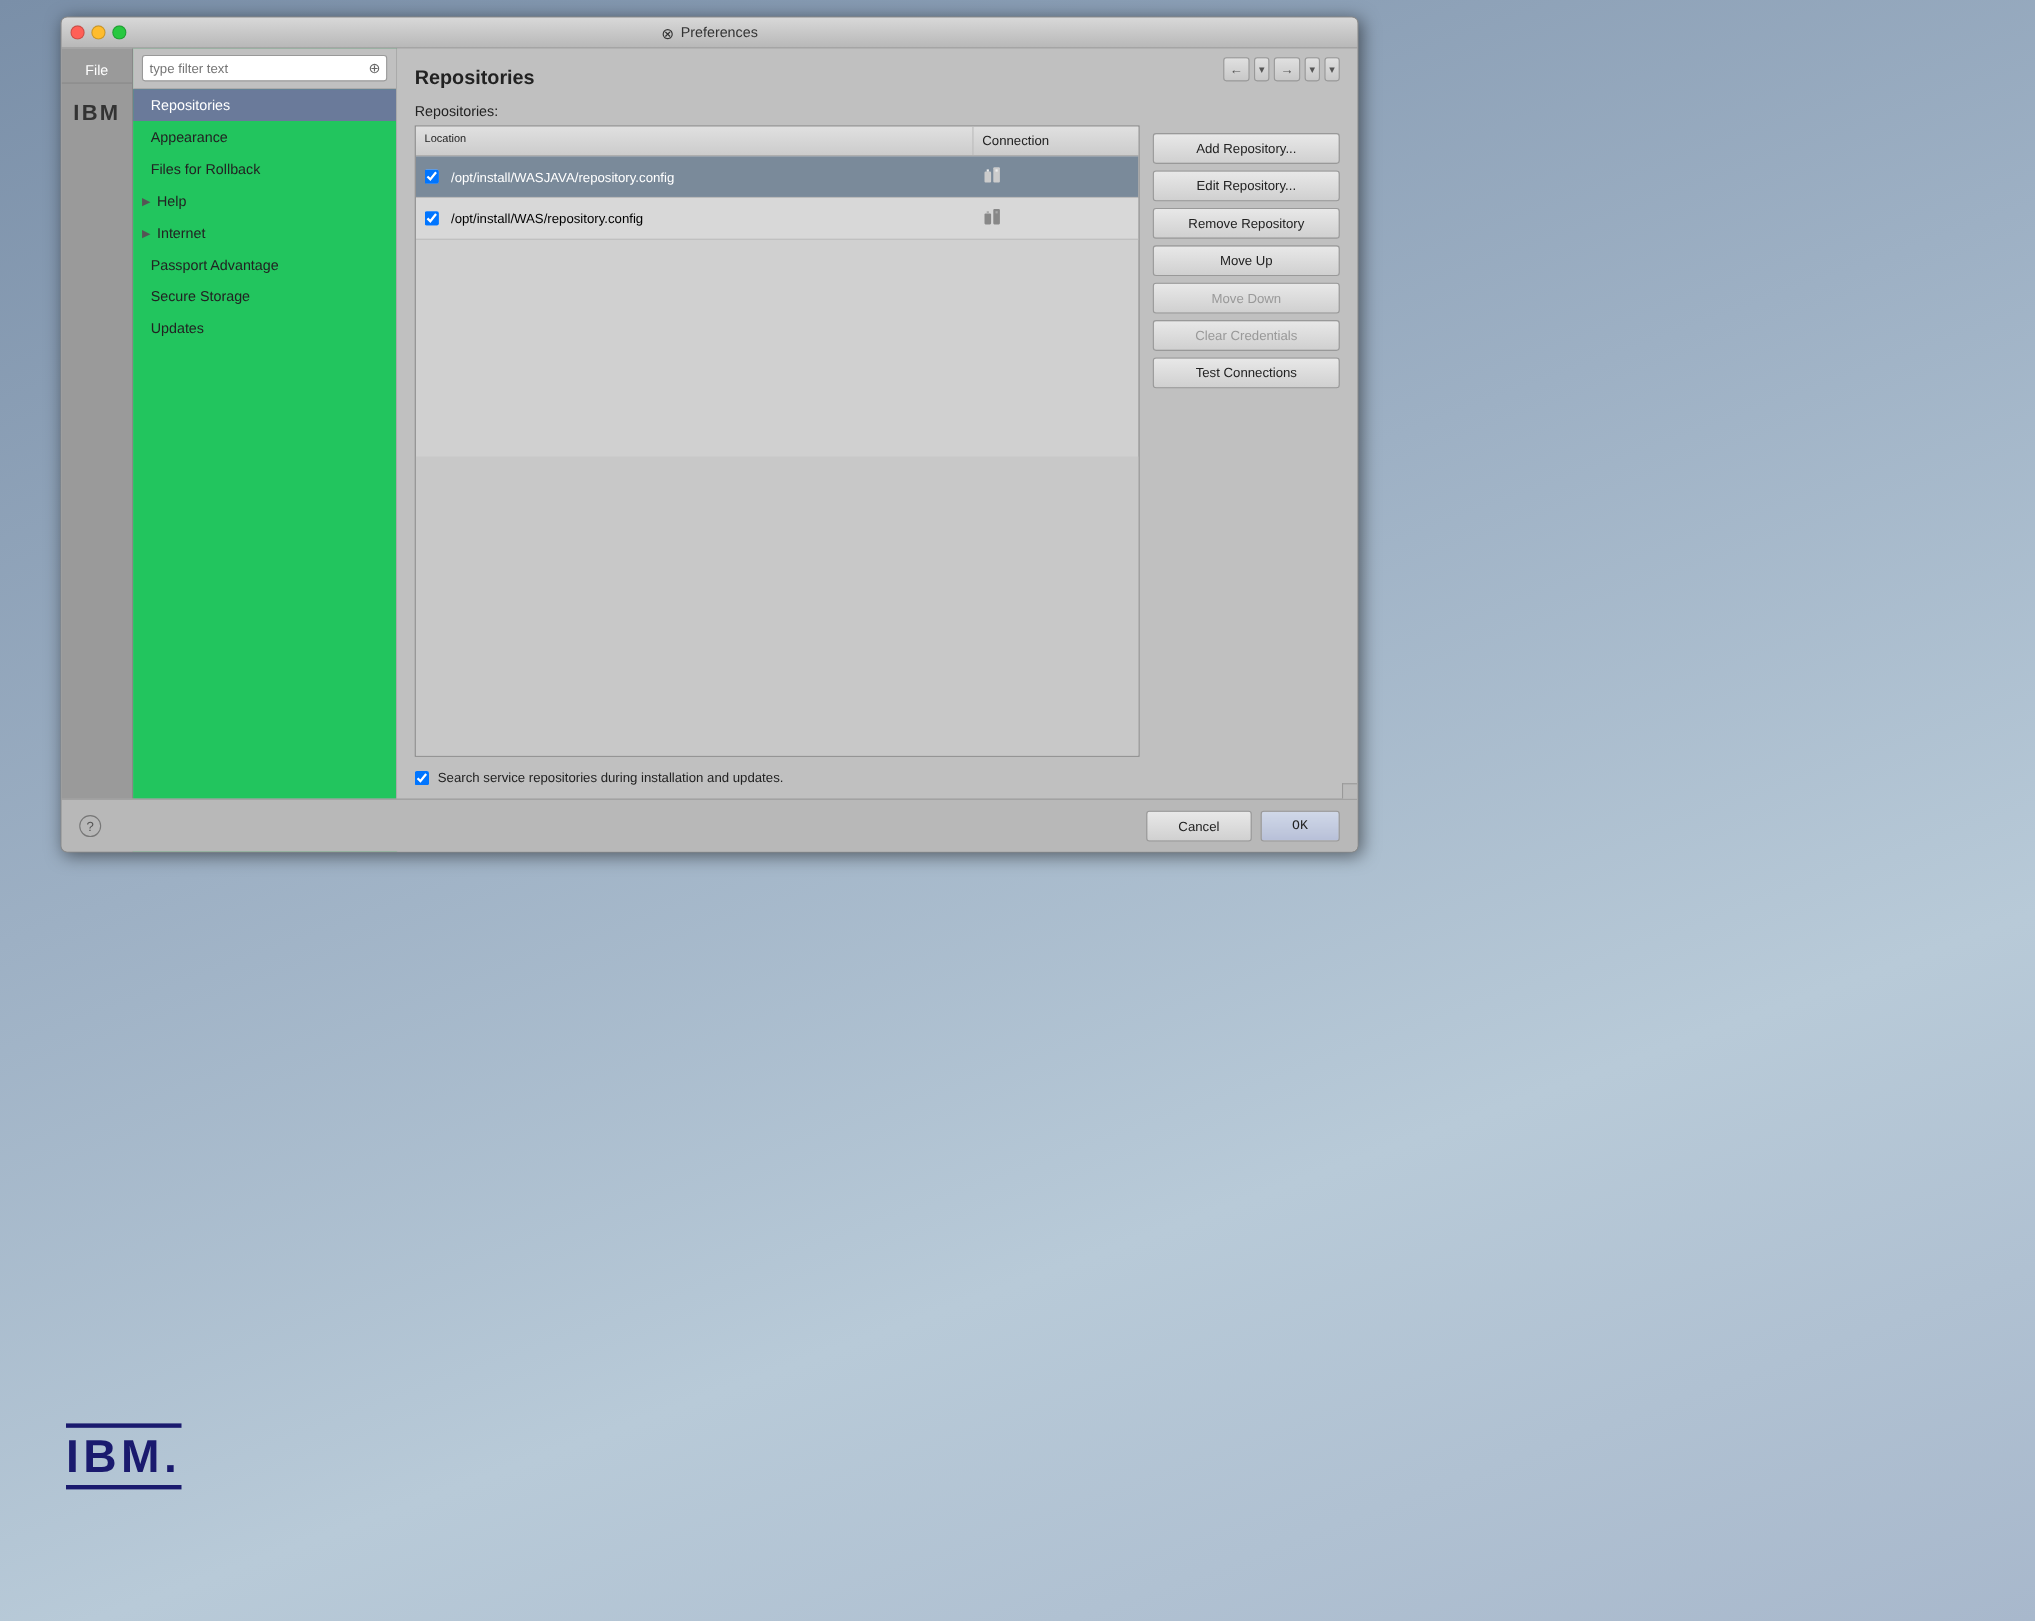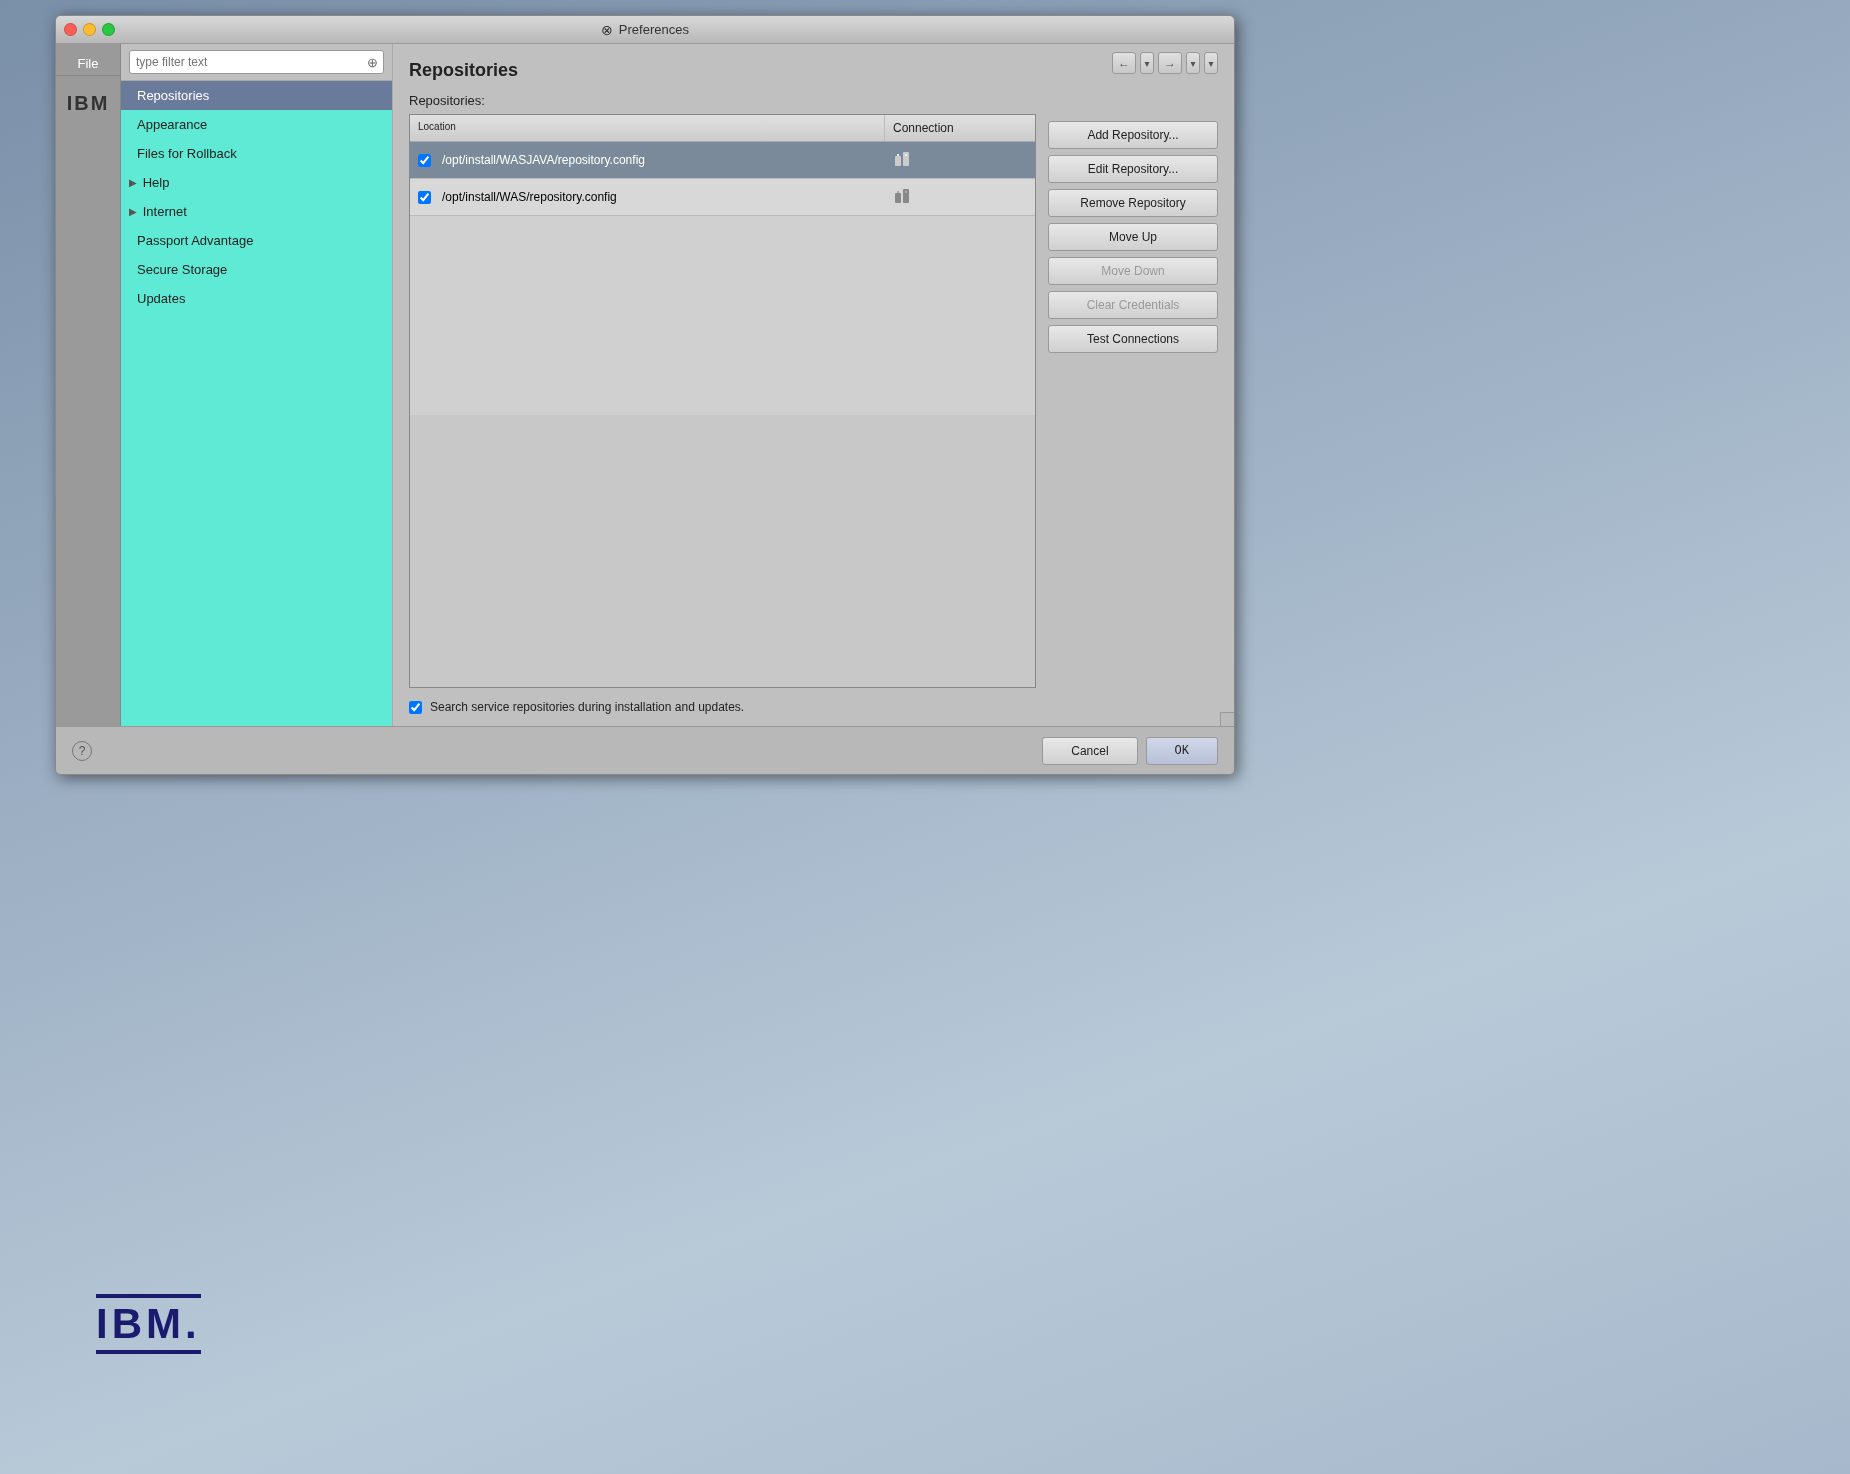--- a/index.html
+++ b/index.html
@@ -29,21 +29,20 @@
       left: 60px;
       z-index: 1;
     }
     .ibm-logo {
       font-size: 42px;
       font-weight: 900;
       color: #1a1a6e;
       letter-spacing: 4px;
       font-family: 'Arial Black', sans-serif;
       text-shadow: none;
-      margin-left: 36px;
     }
     .ibm-logo span {
       display: inline-block;
       border-bottom: 4px solid #1a1a6e;
       border-top: 4px solid #1a1a6e;
       padding: 2px 0;
     }
 
     
     .app-window {
@@ -129,22 +128,22 @@
       font-weight: 900;
       font-size: 20px;
       font-family: 'Arial Black', sans-serif;
       letter-spacing: 2px;
       writing-mode: horizontal-tb;
       padding: 4px;
     }
 
     
     .sidebar {
-      width: 272px;
-      background: #5eead4;
+      width: 240px;
+      background: #22c55e;
       border-right: 1px solid #aaa;
       display: flex;
       flex-direction: column;
     }
     .filter-input-wrap {
       padding: 6px 8px;
       background: #c0c0c0;
       border-bottom: 1px solid #aaa;
     }
     .filter-input {

